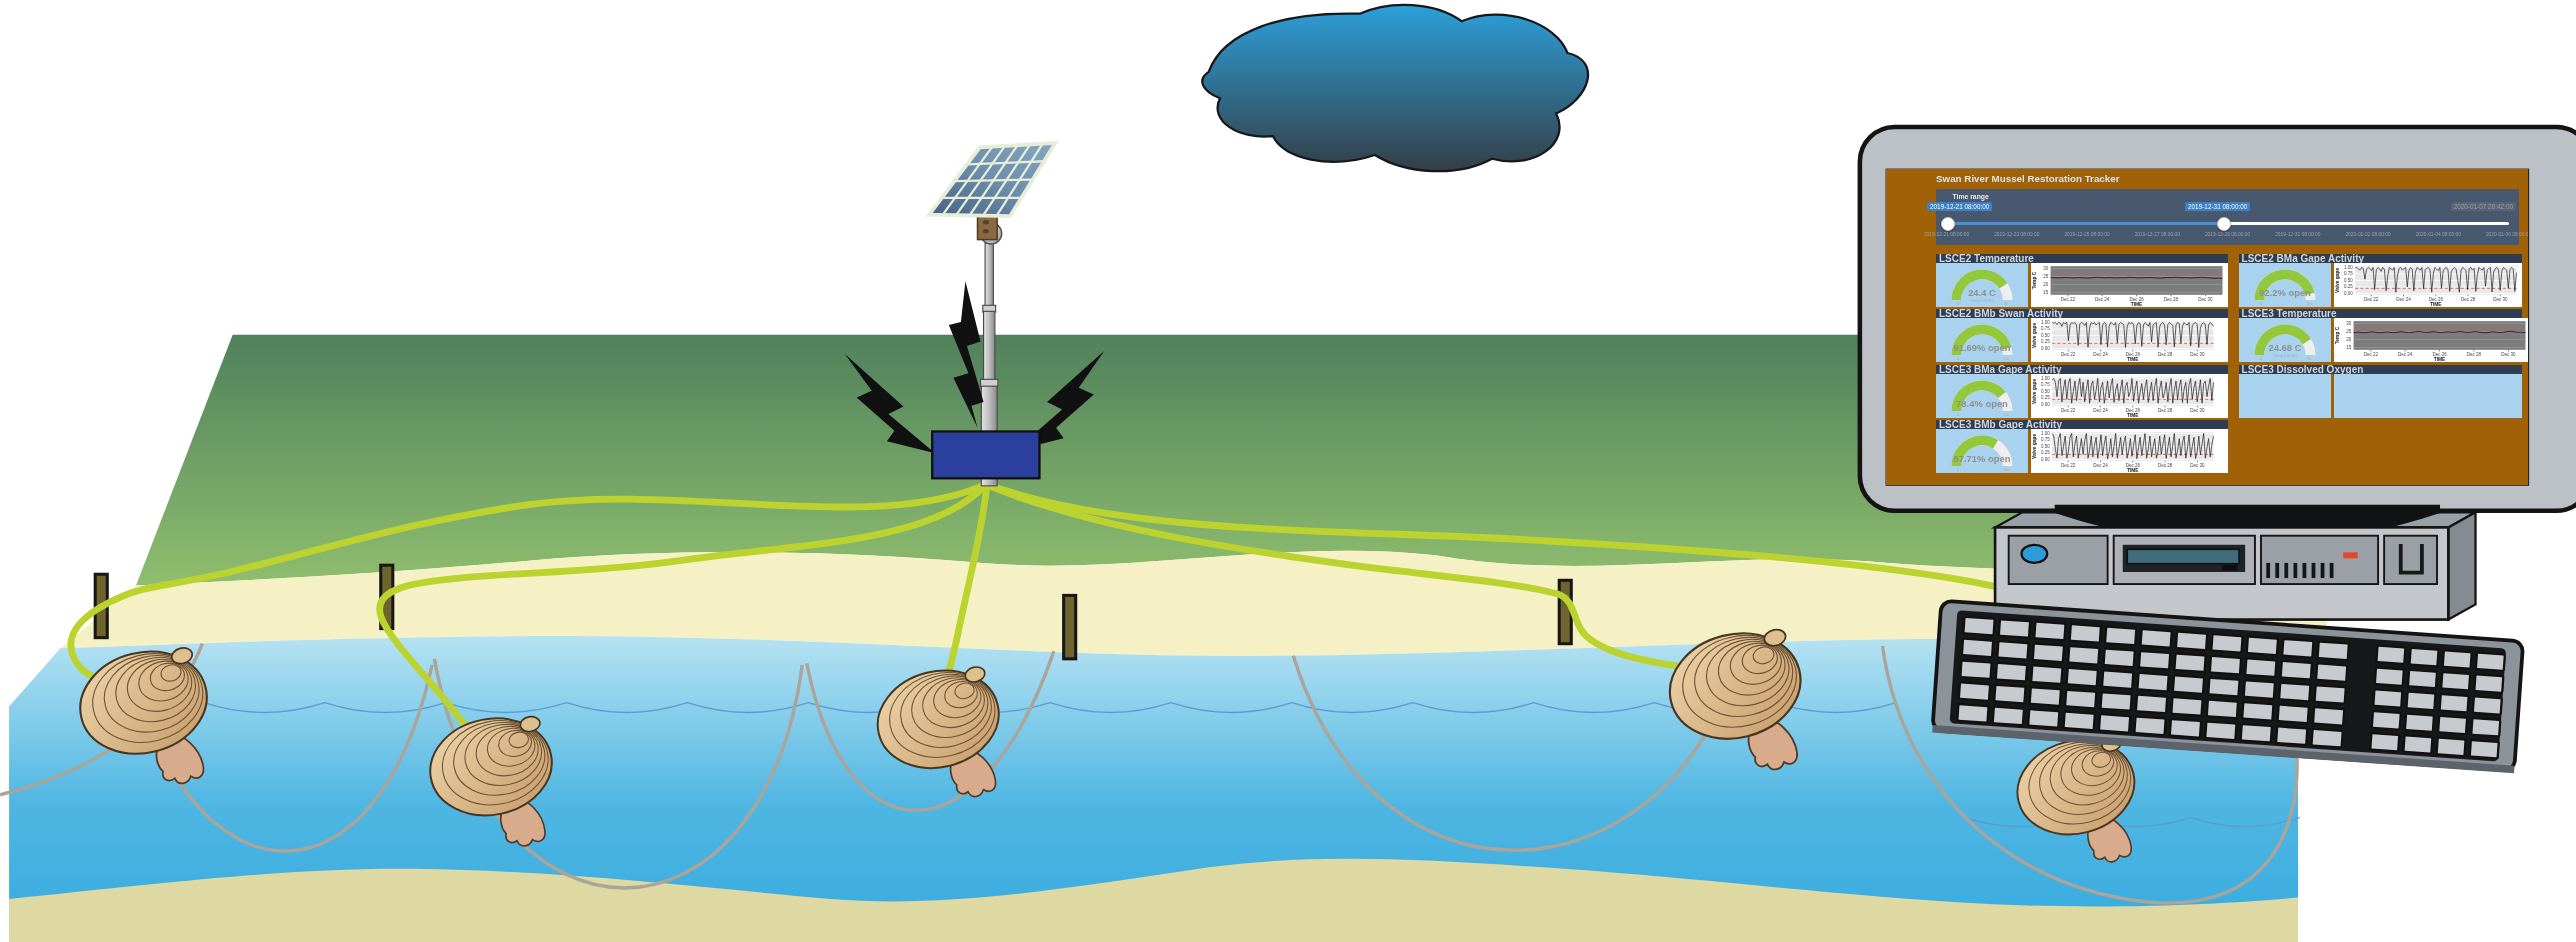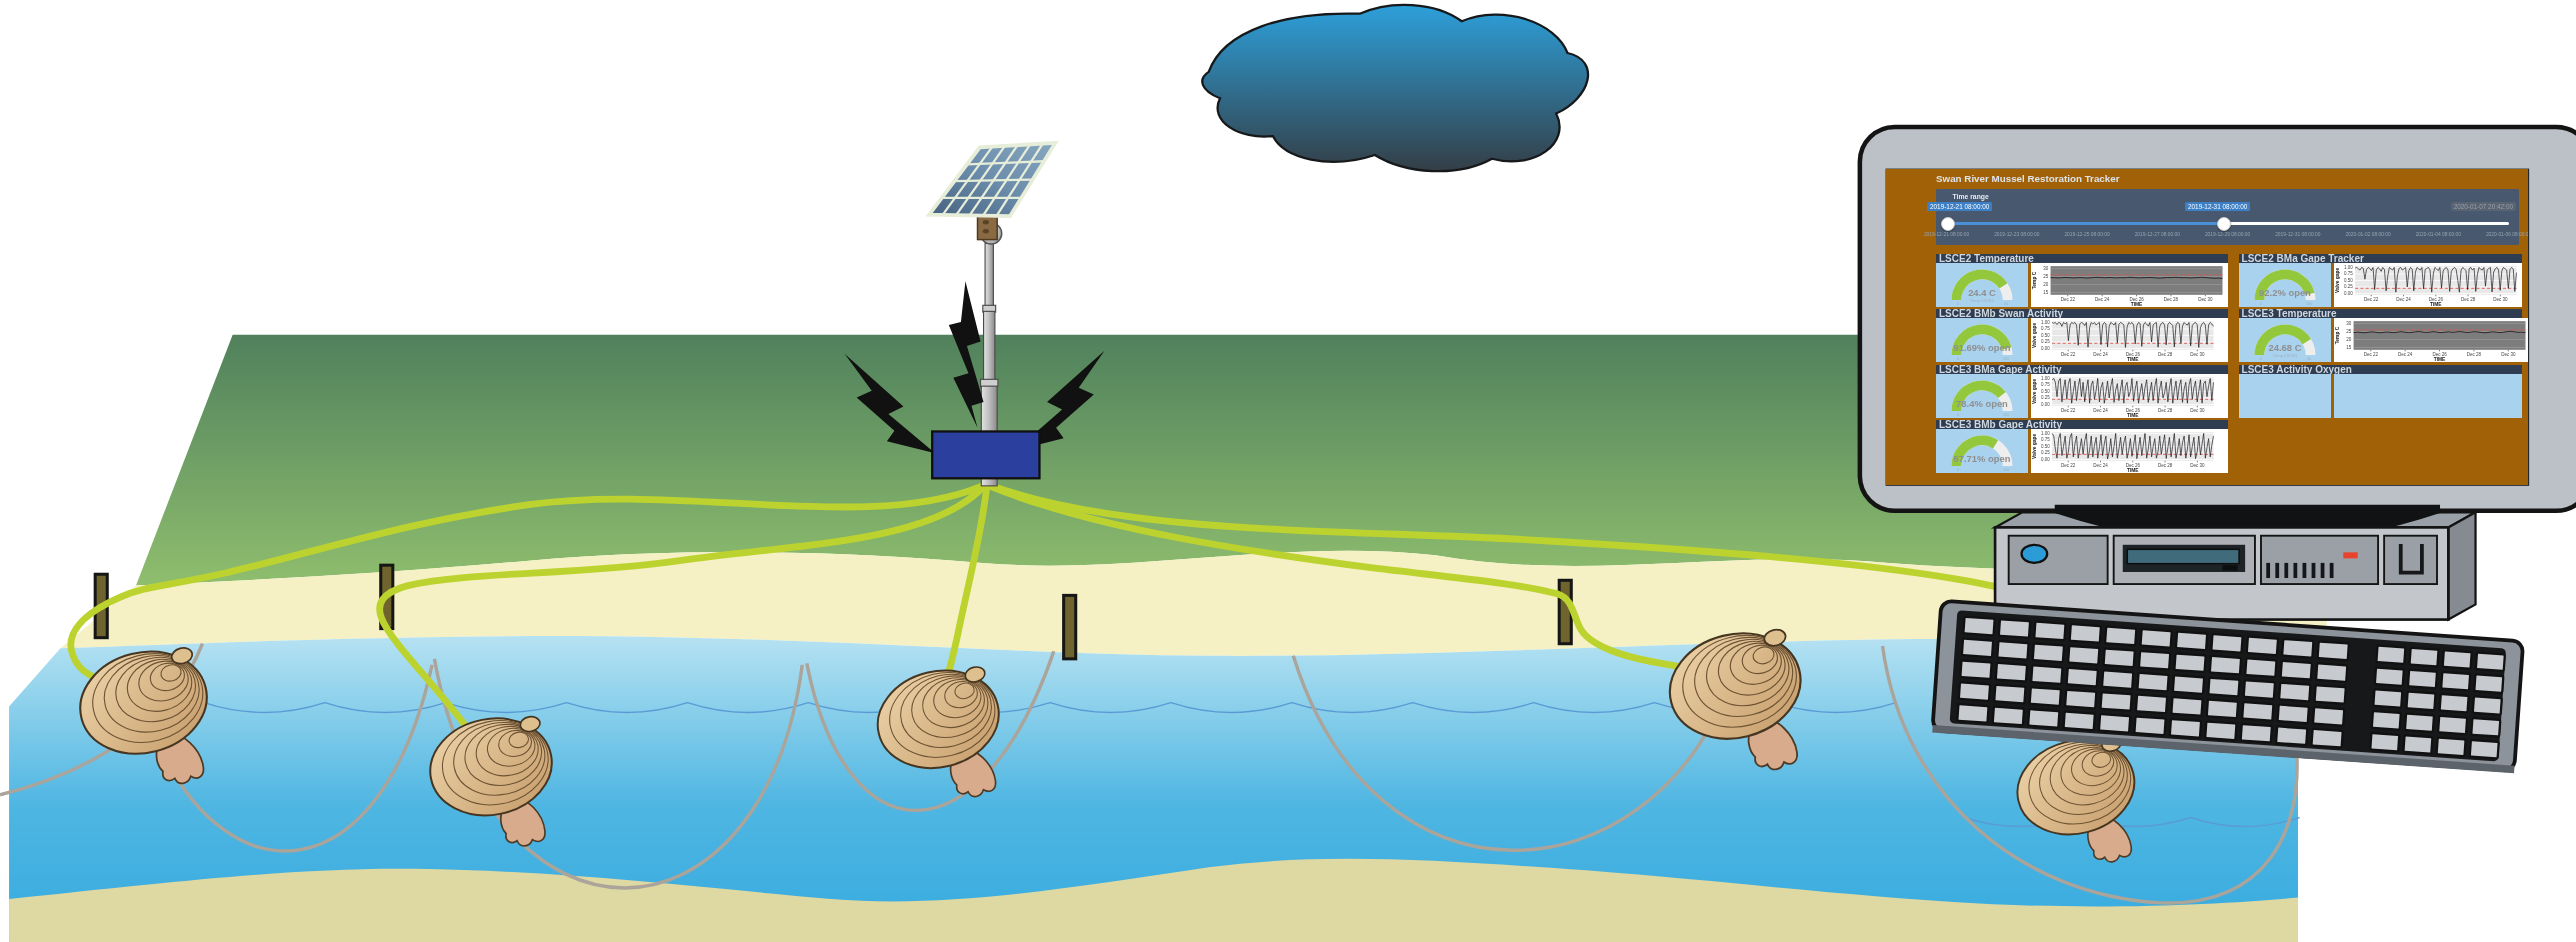--- a/index.html
+++ b/index.html
@@ -340,21 +340,21 @@
               <line x1="231.2" x2="231.2" y1="42" y2="44" stroke="#555" stroke-width="1"></line>
               <text x="231.2" y="50" font-size="6" fill="#444" text-anchor="middle">Dec 30</text>
               <text x="140" y="57" font-size="6.5" font-weight="bold" fill="#222" text-anchor="middle">TIME</text>
               <text transform="translate(7,23) rotate(-90)" font-size="6.5" font-weight="bold" fill="#222" text-anchor="middle">Temp C</text>
               <line x1="26" x2="254" y1="15.6" y2="15.6" stroke="#e2574c" stroke-width="1.2" stroke-dasharray="4 3"></line>
               <polyline points="26.0,19.4 30.9,19.2 35.7,19.6 40.6,19.4 45.4,19.0 50.3,19.2 55.1,19.6 60.0,19.4 64.8,19.2 69.7,19.4 74.5,19.8 79.4,19.4 84.2,19.0 89.1,18.8 93.9,19.2 98.8,19.4 103.6,19.0 108.5,19.4 113.3,19.6 118.2,19.2 123.0,19.4 127.9,19.0 132.7,18.8 137.6,19.2 142.4,19.6 147.3,19.4 152.1,19.2 157.0,19.0 161.8,19.2 166.7,19.6 171.5,19.8 176.4,19.4 181.2,19.0 186.1,19.2 190.9,18.8 195.8,19.0 200.6,19.4 205.5,19.2 210.3,19.6 215.2,19.4 220.0,19.2 224.9,18.8 229.7,19.0 234.6,19.4 239.4,19.8 244.3,20.0 249.1,19.8 254.0,20.3" fill="none" stroke="#15151a" stroke-width="1.1"></polyline>
             </svg></div>
       </div>
     </div>
     <div class="panel">
-      <div class="ptitle">LSCE2 BMa Gape Tracker</div>
+      <div class="ptitle">LSCE2 BMa Gape Activity</div>
       <div class="pbody">
         <div class="gaugebox"><svg width="92" height="44" viewBox="0 0 122 58">
               <path d="M27,49 A34 34 0 0 1 95,49" fill="none" stroke="#eeeeee" stroke-width="13"></path>
               <path d="M27,49 A34 34 0 0 1 93.98,40.75" fill="none" stroke="#93c83d" stroke-width="13"></path>
               <text x="61" y="43" font-size="12.5" font-weight="bold" fill="#8f8f8f" text-anchor="middle">92.2% open</text>
               <text x="61" y="52" font-size="5.5" fill="#9db0c2" text-anchor="middle"></text>
               <text x="29" y="56" font-size="5" fill="#9db0c2" text-anchor="middle">0</text>
               <text x="93" y="56" font-size="5" fill="#9db0c2" text-anchor="middle">100</text>
             </svg></div>
         <div class="chartbox"><svg width="187" height="44" viewBox="0 0 248 58">
@@ -498,21 +498,21 @@
               <line x1="220.6" x2="220.6" y1="42" y2="44" stroke="#555" stroke-width="1"></line>
               <text x="220.6" y="50" font-size="6" fill="#444" text-anchor="middle">Dec 30</text>
               <text x="135" y="57" font-size="6.5" font-weight="bold" fill="#222" text-anchor="middle">TIME</text>
               <text transform="translate(7,23) rotate(-90)" font-size="6.5" font-weight="bold" fill="#222" text-anchor="middle">Valve gape</text>
               <line x1="28" x2="242" y1="33.4" y2="33.4" stroke="#e2574c" stroke-width="1.2" stroke-dasharray="4 3"></line>
               <polyline points="28.0,7.5 30.2,5.7 32.3,10.9 34.5,29.9 36.6,9.2 38.8,5.7 41.0,36.8 43.1,19.5 45.3,7.5 47.5,33.4 49.6,12.6 51.8,5.7 53.9,38.5 56.1,23.0 58.3,9.2 60.4,35.1 62.6,16.1 64.7,5.7 66.9,29.9 69.1,10.9 71.2,36.8 73.4,19.5 75.6,7.5 77.7,38.5 79.9,14.4 82.0,9.2 84.2,33.4 86.4,21.3 88.5,5.7 90.7,36.8 92.8,17.8 95.0,10.9 97.2,38.5 99.3,24.7 101.5,9.2 103.7,31.6 105.8,16.1 108.0,5.7 110.1,37.5 112.3,21.3 114.5,12.6 116.6,35.1 118.8,19.5 120.9,7.5 123.1,38.5 125.3,16.1 127.4,10.9 129.6,29.9 131.8,23.0 133.9,5.7 136.1,36.1 138.2,19.5 140.4,9.2 142.6,38.5 144.7,24.7 146.9,12.6 149.1,33.4 151.2,17.8 153.4,7.5 155.5,37.5 157.7,23.0 159.9,10.9 162.0,35.1 164.2,16.1 166.3,5.7 168.5,38.5 170.7,19.5 172.8,9.2 175.0,31.6 177.2,24.7 179.3,10.9 181.5,36.8 183.6,17.8 185.8,5.7 188.0,38.5 190.1,21.3 192.3,9.2 194.4,34.1 196.6,16.1 198.8,7.5 200.9,37.5 203.1,19.5 205.3,10.9 207.4,38.5 209.6,14.4 211.7,5.7 213.9,33.4 216.1,17.8 218.2,9.2 220.4,36.8 222.5,23.0 224.7,7.5 226.9,38.5 229.0,12.6 231.2,9.2 233.4,29.9 235.5,16.1 237.7,5.7 239.8,35.1 242.0,10.9" fill="none" stroke="#15151a" stroke-width="0.9"></polyline>
             </svg></div>
       </div>
     </div>
     <div class="panel">
-      <div class="ptitle">LSCE3 Activity Oxygen</div>
+      <div class="ptitle">LSCE3 Dissolved Oxygen</div>
       <div class="pbody">
         <div class="gaugebox"></div>
         <div class="chartbox bluebox"></div>
       </div>
     </div>
     <div class="panel">
       <div class="ptitle">LSCE3 BMb Gape Activity</div>
       <div class="pbody">
         <div class="gaugebox"><svg width="92" height="44" viewBox="0 0 122 58">
               <path d="M27,49 A34 34 0 0 1 95,49" fill="none" stroke="#eeeeee" stroke-width="13"></path>

